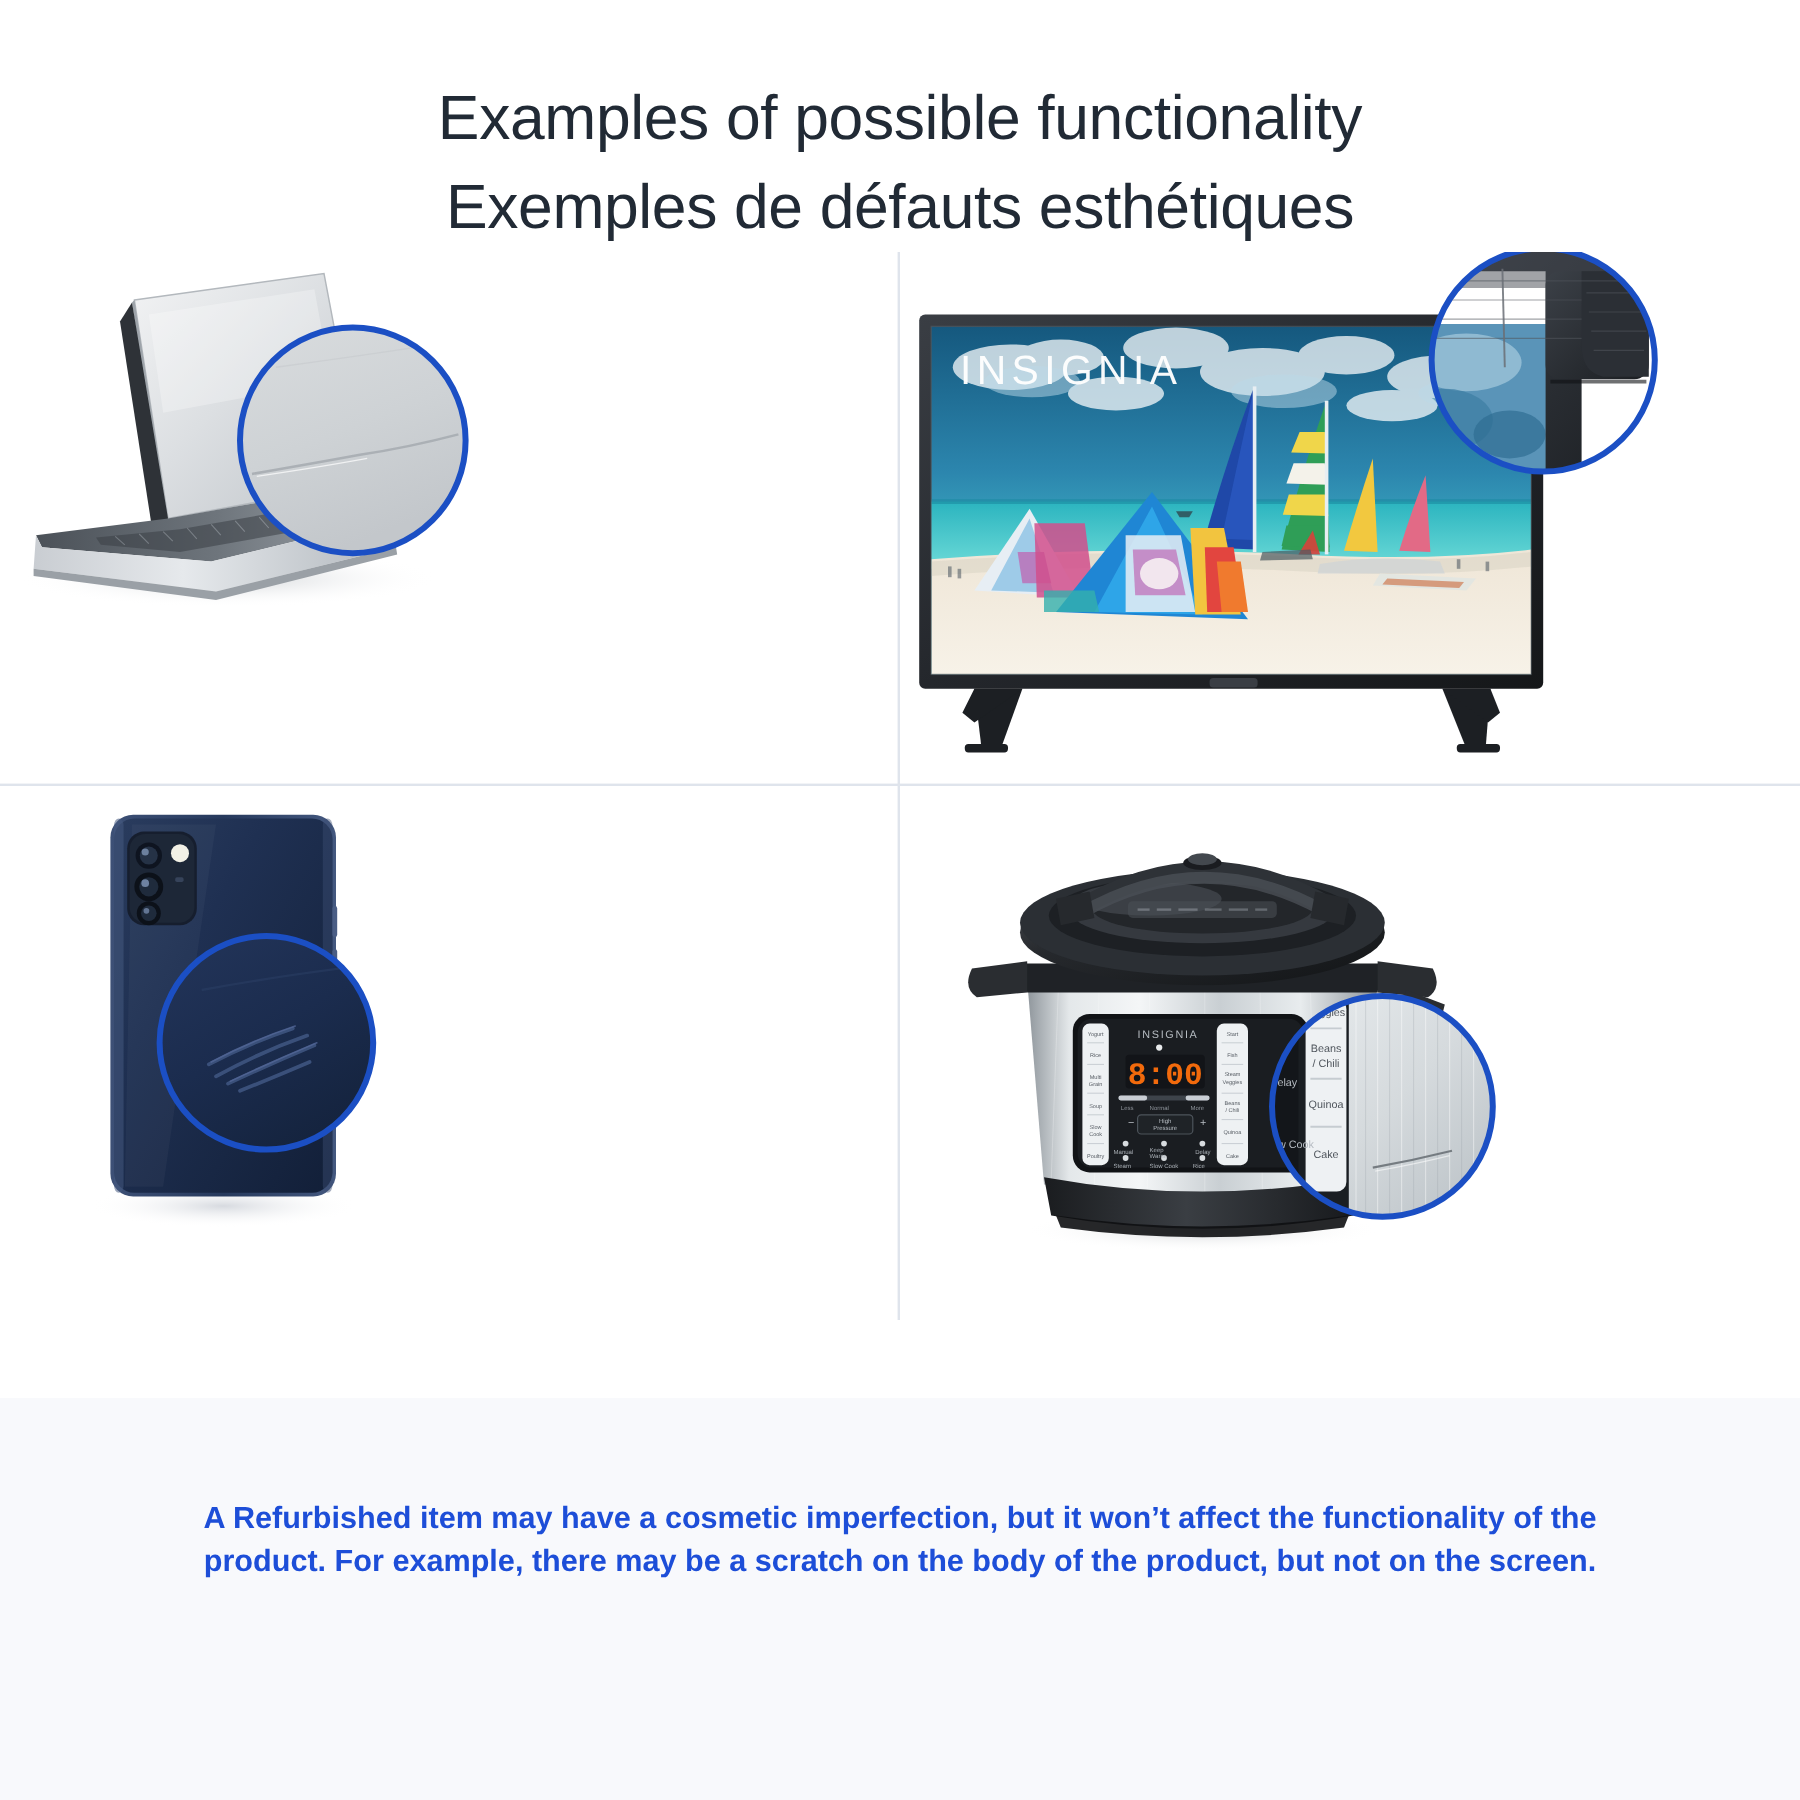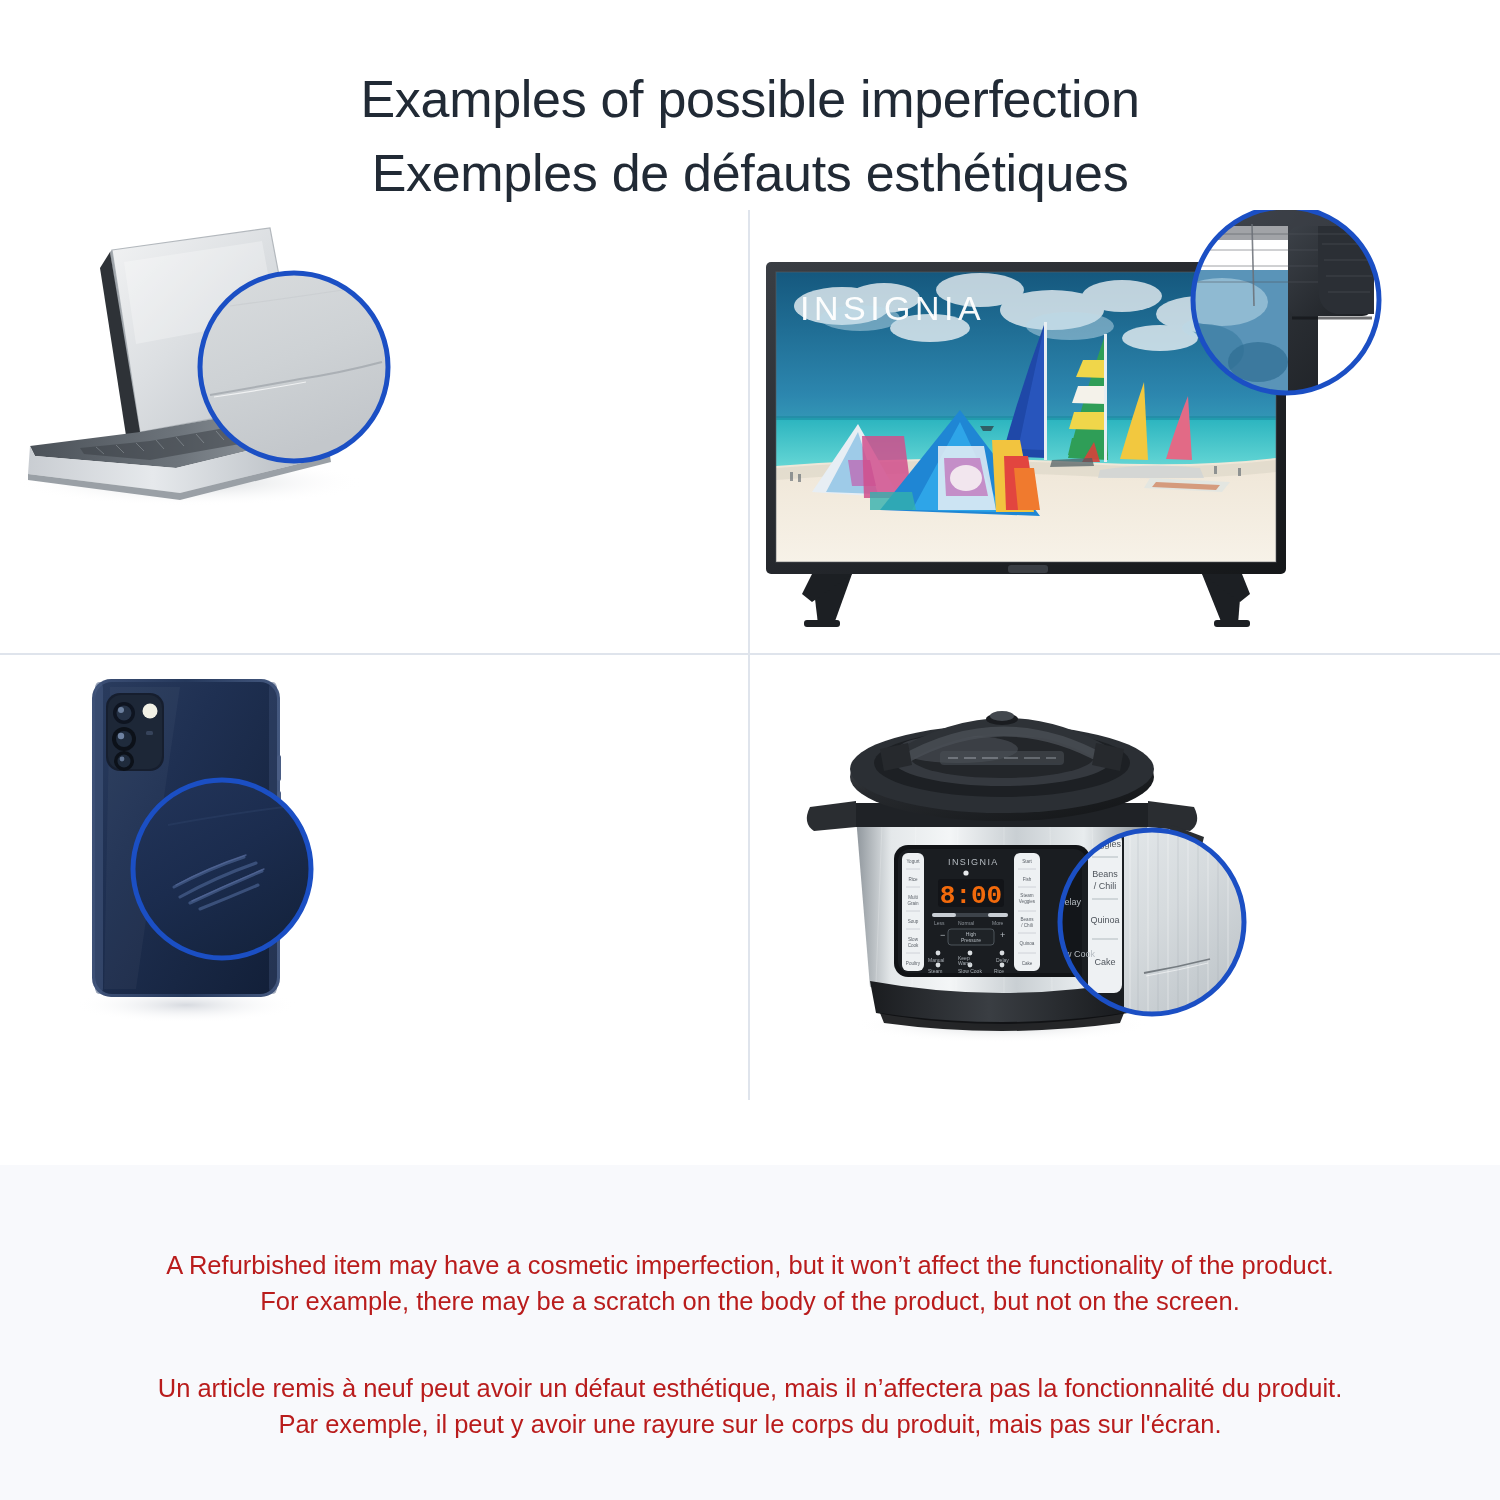--- a/index.html
+++ b/index.html
@@ -77,31 +77,31 @@
     width: 1500px;
     height: 335px;
     background: #f8f9fc;
     box-sizing: border-box;
     padding: 0 150px;
   }
   .para {
     font-size: 25.5px;
     line-height: 36px;
     text-align: center;
-    color: #b91c1c;
-    font-weight: 400;
+    color: #1d4ed8;
+    font-weight: 700;
   }
   .para-en { padding-top: 56px; }
   .para-fr { padding-top: 26px; }
 </style>
 </head>
 <body>
 
 <div class="header">
-  <div class="title-line">Examples of possible imperfection</div>
+  <div class="title-line">Examples of possible functionality</div>
   <div class="title-line">Exemples de défauts esthétiques</div>
 </div>
 
 <div class="grid">
 
   <div class="vline"></div>
   <div class="hline"></div>
 
   <div class="cell cell-tl">
     <svg width="748" height="443" viewBox="0 0 748 443">
@@ -663,14 +663,13 @@
           <path d="M394 319 Q428 313 456 306" stroke="#ffffff" stroke-width="1" fill="none" opacity="0.55"></path>
         </g>
         <circle cx="400" cy="265" r="92" fill="none" stroke="#1b4fc4" stroke-width="5"></circle>
       </g>
     </svg>
   </div>
 </div>
 
 <div class="disclaimer">
   <p class="para para-en">A Refurbished item may have a cosmetic imperfection, but it won’t affect the functionality of the product. For example, there may be a scratch on the body of the product, but not on the screen.</p>
-  <p class="para para-fr">Un article remis à neuf peut avoir un défaut esthétique, mais il n’affectera pas la fonctionnalité du produit. Par exemple, il peut y avoir une rayure sur le corps du produit, mais pas sur l'écran.</p>
 </div>
 
 </body></html>

